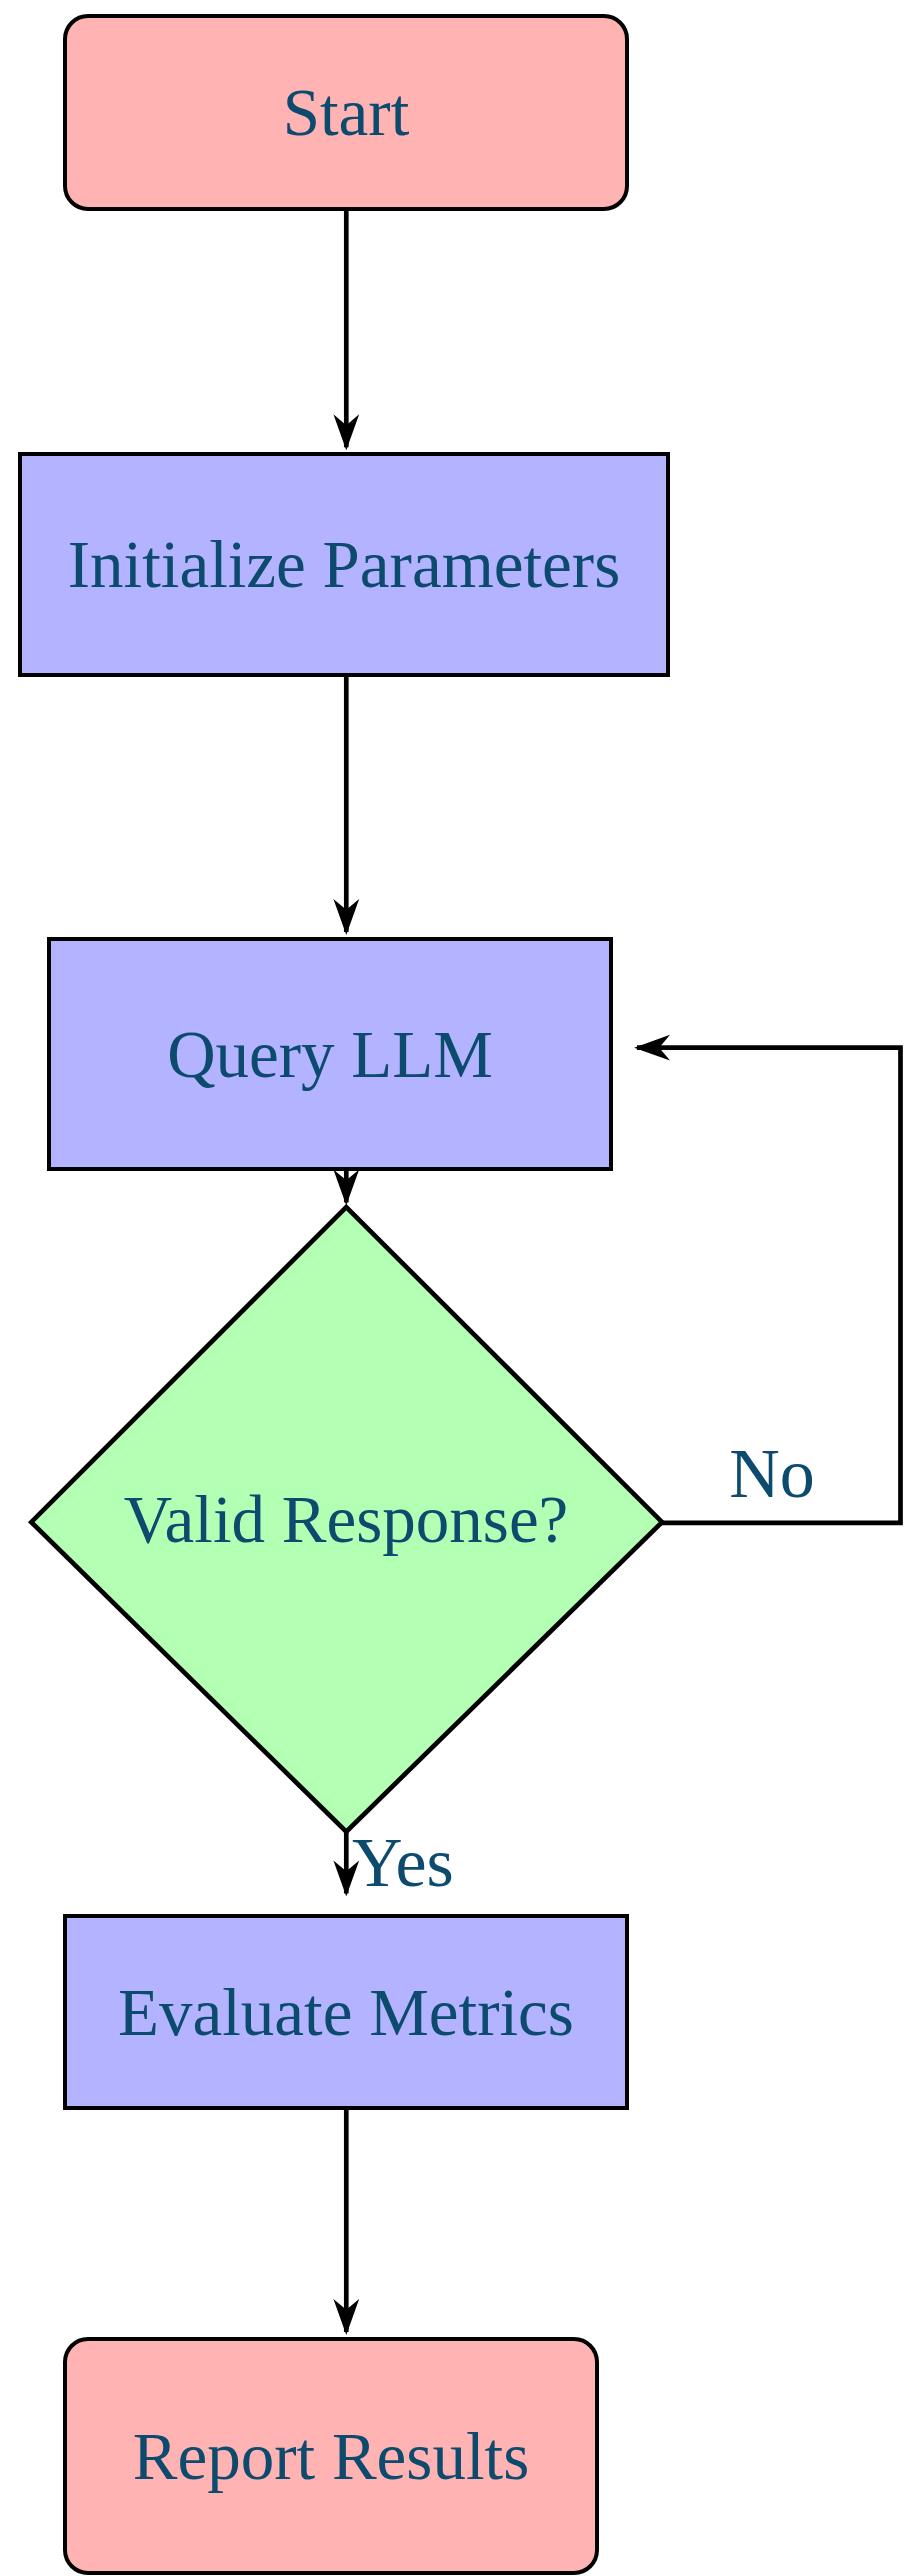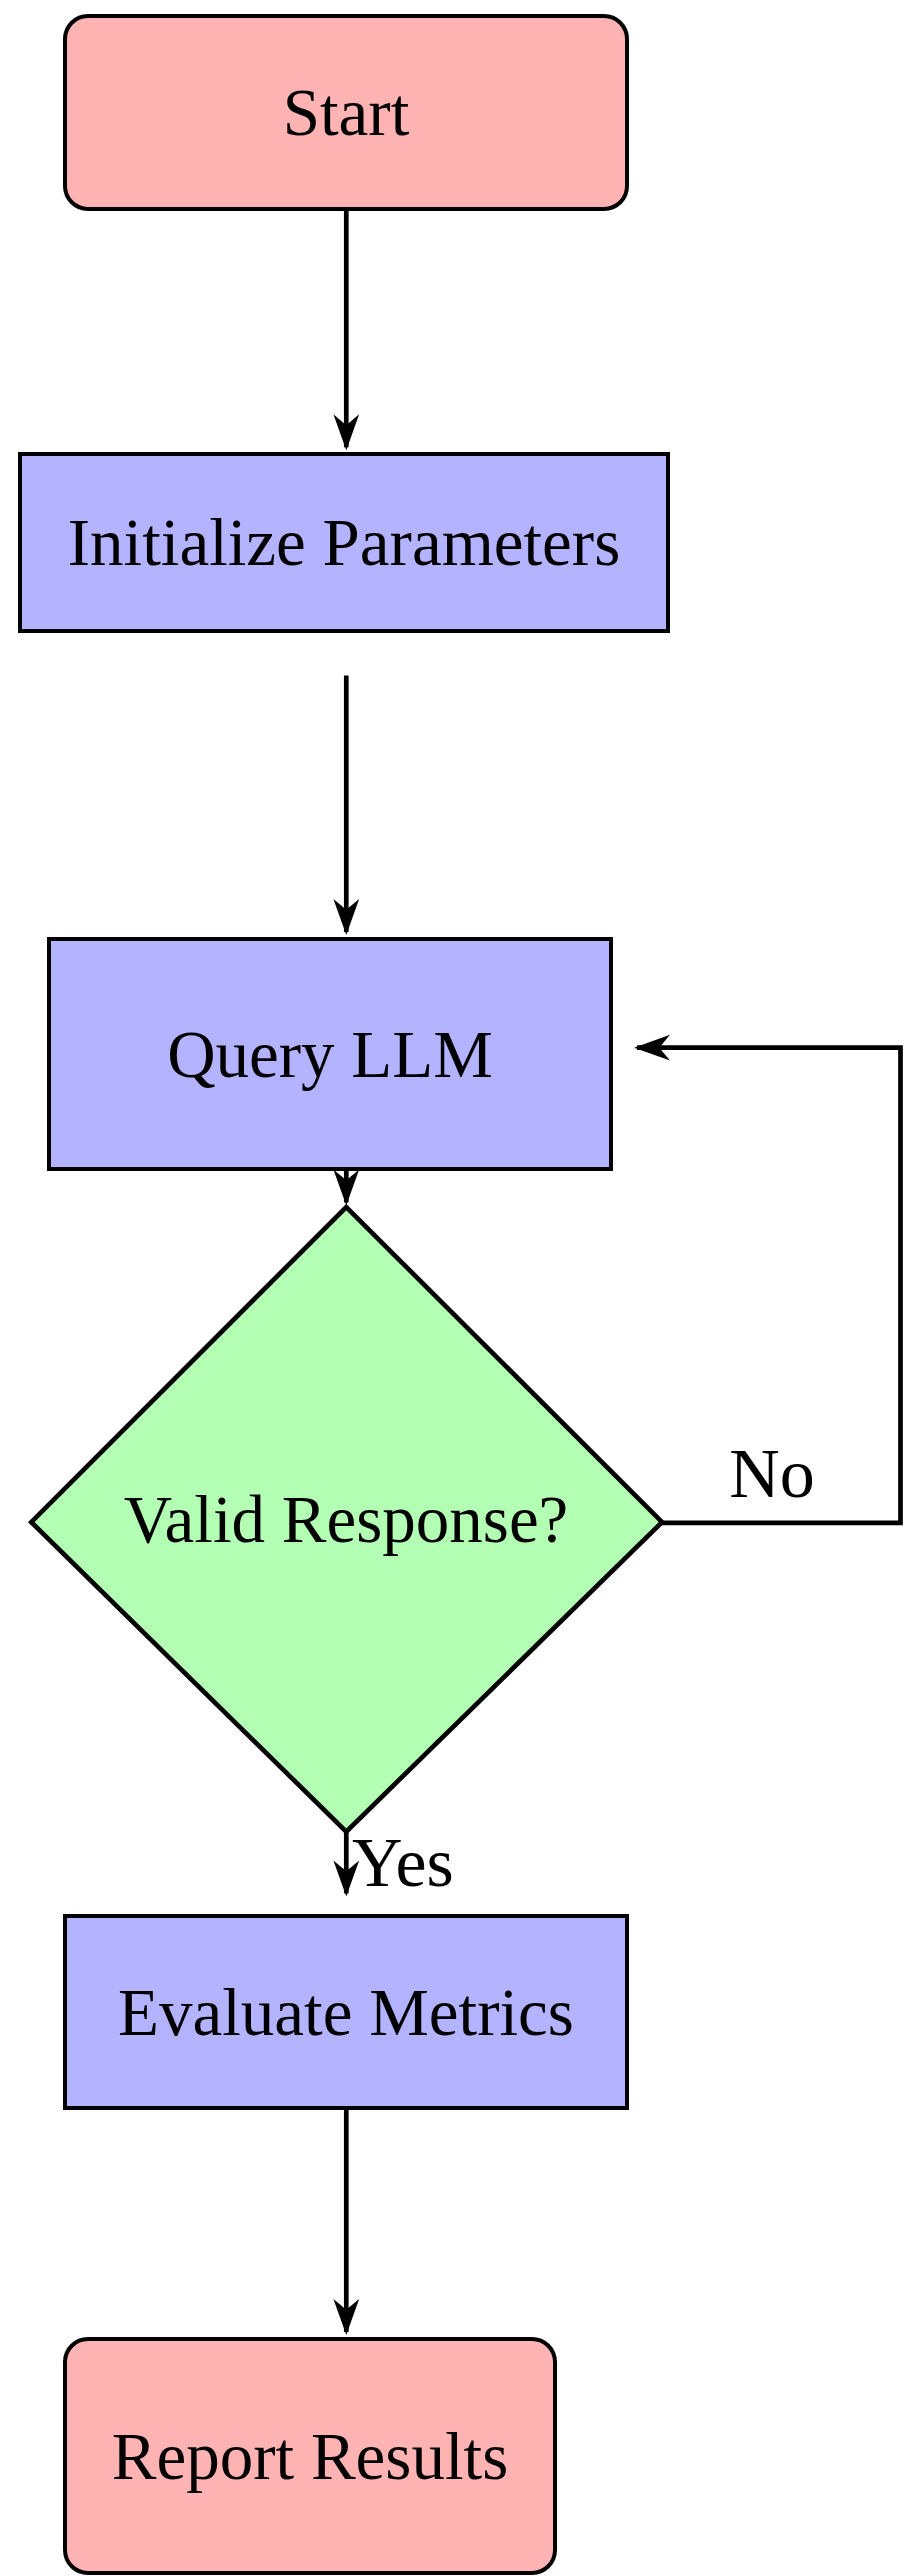--- a/index.html
+++ b/index.html
@@ -2,43 +2,43 @@
 <html style="font-size:12.5px"><head>
 <meta charset="utf-8">
 <style>
   html,body{margin:0;padding:0;background:#ffffff;}
   #canvas{
     position:relative;
     width:913px;
     height:2576px;
     background:#ffffff;
     font-family:"Liberation Serif","DejaVu Serif",serif;
-    color:#000000;
+    color:#0c4a6e;
     overflow:hidden;
   }
   #wires{position:absolute;left:0;top:0;width:913px;height:2576px;}
   .node{
     position:absolute;
     display:flex;
     align-items:center;
     justify-content:center;
     border:4.7px solid #000;
     box-sizing:border-box;
     font-size:67px;
     line-height:1;
     text-align:center;
     white-space:nowrap;
   }
   .terminal{background:#FFB3B3;border-radius:25px;}
   .process{background:#B3B3FF;}
   .node-start   {left:63px;  top:14px;   width:566px; height:197px;}
-  .node-init    {left:18px;  top:452px;  width:652px; height:181px;}
+  .node-init    {left:18px;  top:452px;  width:652px; height:225px;}
   .node-query   {left:47px;  top:937px; width:566px; height:234px;}
   .node-eval    {left:63px;  top:1898px; width:566px; height:196px;margin-top:16px;}
-  .node-report  {left:63px;  top:2337px; width:494px; height:238px;}
+  .node-report  {left:63px;  top:2337px; width:536px; height:238px;}
   .diamond-label{
     position:absolute;
     left:346px; top:1522px;
     transform:translate(-50%,-54%);
     font-size:67px;
     line-height:1;
     white-space:nowrap;
   }
   .edge-label{
     position:absolute;

